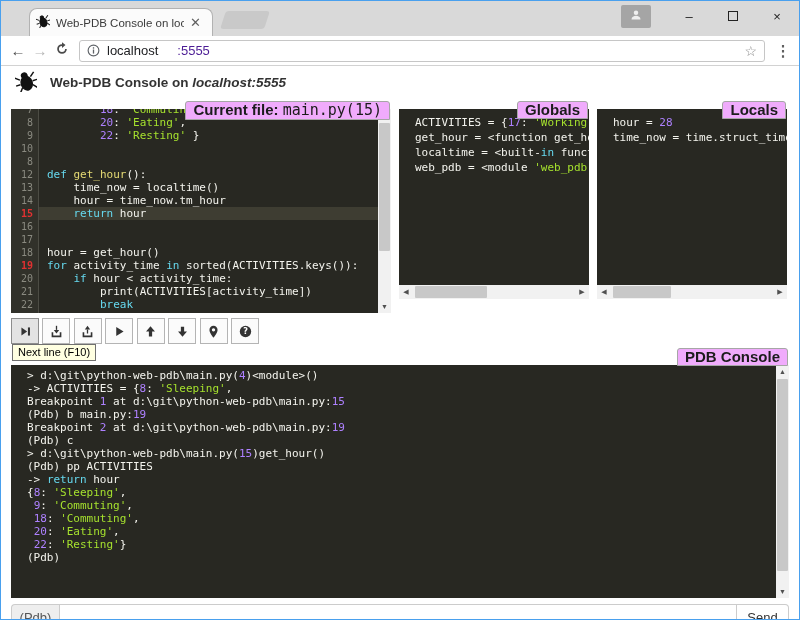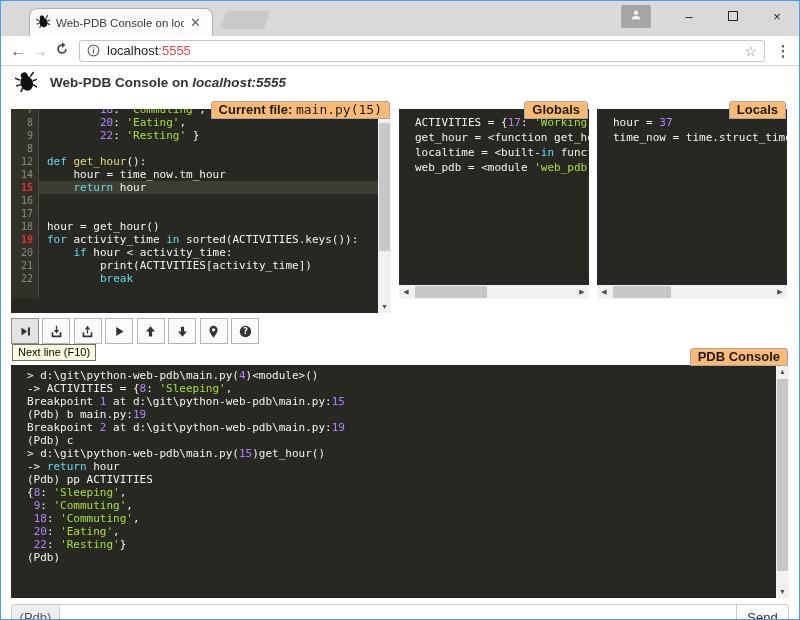--- a/index.html
+++ b/index.html
@@ -28,37 +28,37 @@
   .wbtn .maxbox { width: 10px; height: 10px; border: 1px solid #222; }
   
   .navbar { height: 30px; background: #fff; border-bottom: 1px solid #d2d2d2; display: flex; align-items: center; padding: 0 6px; }
   .navic { width: 22px; text-align: center; font-size: 15px; color: #4a4a4a; }
   .navic.disabled { color: #b5b5b5; }
   .omnibox {
     flex: 1; height: 22px; border: 1px solid #c6c6c6; border-radius: 3px;
     margin: 0 8px 0 6px; display: flex; align-items: center; padding: 0 7px; background: #fff;
   }
   .url { font-size: 13px; color: #202124; margin-left: 7px; flex: 1; }
-  .url .port { color: #ef4444; }
+  .url .port { color: #4c1d95; padding-left: 19px; }
   .star { color: #8a8a8a; font-size: 14px; }
   .dots { color: #5f5f5f; font-size: 15px; font-weight: bold; width: 20px; text-align: center; letter-spacing: 0; }
   
   .appheader { height: 33px; display: flex; align-items: center; padding: 0 14px; background: #fff; }
   .apptitle { font-size: 13.5px; font-weight: bold; color: #333; margin-left: 13px; }
   .apptitle .host { font-style: italic; }
   
   .content { padding: 2px 10px 0 10px; }
   .row1 { display: flex; gap: 8px; height: 212px; align-items: flex-start; }
   .panel { position: relative; }
   .panel-file { width: 380px; height: 212px; }
   .panel-vars { width: 190px; height: 198px; }
   .ptab {
     position: absolute; top: 0; right: 1px; z-index: 6;
-    background: #fdba74; border: 1px solid #a6a6a6; border-radius: 3px 3px 0 0;
-    font-size: 13px; font-weight: bold; color: #1c1c1c;
+    background: #f0abfc; border: 1px solid #a6a6a6; border-radius: 3px 3px 0 0;
+    font-size: 15px; font-weight: bold; color: #1c1c1c;
     padding: 1px 7px 2px 7px; line-height: 13px; white-space: nowrap;
   }
   .ptab .mono { font-family: "DejaVu Sans Mono", monospace; font-weight: normal; }
   .dark { position: absolute; left: 0; right: 0; background: #282822; overflow: hidden; }
   .dark-file { top: 8px; bottom: 0; }
   .dark-vars { top: 8px; bottom: 14px; }
   .code-scroll { position: absolute; left: 0; right: 13px; top: 0; bottom: 0; overflow: hidden; }
   .code-scroll .inner { margin-top: -6px; }
   .cline { display: flex; height: 13px; line-height: 13px; font-family: "DejaVu Sans Mono", monospace; font-size: 11px; white-space: pre; }
   .gut {
@@ -198,22 +198,24 @@
     <div class="panel panel-file">
       <div class="ptab">
         <span>Current file:</span> <span class="mono">main.py(15)</span>
       </div>
       <div class="dark dark-file">
         <div class="code-scroll">
           <div class="inner">
               <div class="cline"><span class="gut">7</span><span class="ctext"><span class="tk-p">        </span><span class="tk-n">18</span><span class="tk-p">: </span><span class="tk-s">'Commuting'</span><span class="tk-p">,</span></span></div>
               <div class="cline"><span class="gut">8</span><span class="ctext"><span class="tk-p">        </span><span class="tk-n">20</span><span class="tk-p">: </span><span class="tk-s">'Eating'</span><span class="tk-p">,</span></span></div>
               <div class="cline"><span class="gut">9</span><span class="ctext"><span class="tk-p">        </span><span class="tk-n">22</span><span class="tk-p">: </span><span class="tk-s">'Resting'</span><span class="tk-p"> }</span></span></div>
+              <div class="cline"><span class="gut">10</span><span class="ctext"></span></div>
               <div class="cline"><span class="gut">8</span><span class="ctext"></span></div>
               <div class="cline"><span class="gut">12</span><span class="ctext"><span class="tk-k">def</span><span class="tk-p"> </span><span class="tk-f">get_hour</span><span class="tk-p">():</span></span></div>
+              <div class="cline"><span class="gut">13</span><span class="ctext"><span class="tk-p">    time_now = localtime()</span></span></div>
               <div class="cline"><span class="gut">14</span><span class="ctext"><span class="tk-p">    hour = time_now.tm_hour</span></span></div>
               <div class="cline cur"><span class="gut bp">15</span><span class="ctext"><span class="tk-p">    </span><span class="tk-k">return</span><span class="tk-p"> hour</span></span></div>
               <div class="cline"><span class="gut">16</span><span class="ctext"></span></div>
               <div class="cline"><span class="gut">17</span><span class="ctext"></span></div>
               <div class="cline"><span class="gut">18</span><span class="ctext"><span class="tk-p">hour = get_hour()</span></span></div>
               <div class="cline"><span class="gut bp">19</span><span class="ctext"><span class="tk-k">for</span><span class="tk-p"> activity_time </span><span class="tk-k">in</span><span class="tk-p"> sorted(ACTIVITIES.keys()):</span></span></div>
               <div class="cline"><span class="gut">20</span><span class="ctext"><span class="tk-p">    </span><span class="tk-k">if</span><span class="tk-p"> hour &lt; activity_time:</span></span></div>
               <div class="cline"><span class="gut">21</span><span class="ctext"><span class="tk-p">        print(ACTIVITIES[activity_time])</span></span></div>
               <div class="cline"><span class="gut">22</span><span class="ctext"><span class="tk-p">        </span><span class="tk-k">break</span></span></div>
               <div class="cline"><span class="gut"></span><span class="ctext"></span></div>
@@ -241,21 +243,21 @@
         <div class="arr lf">◀</div>
         <div class="thumb" style="left:16px; width:72px;"></div>
         <div class="arr rt">▶</div>
       </div>
     </div>
 
     <div class="panel panel-vars">
       <div class="ptab">Locals</div>
       <div class="dark dark-vars">
         <div class="vars-scroll">
-            <div class="cline"><span class="ctext"><span class="tk-p">hour = </span><span class="tk-n">37</span></span></div>
+            <div class="cline"><span class="ctext"><span class="tk-p">hour = </span><span class="tk-n">28</span></span></div>
             <div class="cline"><span class="ctext"><span class="tk-p">time_now = time.struct_time(tm_year=</span></span></div>
           </div>
       </div>
       <div class="hscroll">
         <div class="arr lf">◀</div>
         <div class="thumb" style="left:16px; width:58px;"></div>
         <div class="arr rt">▶</div>
       </div>
     </div>
   </div>
@@ -314,22 +316,22 @@
     <div class="ptab" style="top:-10px;">PDB Console</div>
     <div class="console-dark">
       <div class="console-scroll">
           <div class="cline"><span class="ctext"><span class="tk-p">&gt; d:\git\python-web-pdb\main.py(</span><span class="tk-n">4</span><span class="tk-p">)&lt;module&gt;()</span></span></div>
           <div class="cline"><span class="ctext"><span class="tk-p">-&gt; ACTIVITIES = {</span><span class="tk-n">8</span><span class="tk-p">: </span><span class="tk-s">'Sleeping'</span><span class="tk-p">,</span></span></div>
           <div class="cline"><span class="ctext"><span class="tk-p">Breakpoint </span><span class="tk-n">1</span><span class="tk-p"> at d:\git\python-web-pdb\main.py:</span><span class="tk-n">15</span></span></div>
           <div class="cline"><span class="ctext"><span class="tk-p">(Pdb) b main.py:</span><span class="tk-n">19</span></span></div>
           <div class="cline"><span class="ctext"><span class="tk-p">Breakpoint </span><span class="tk-n">2</span><span class="tk-p"> at d:\git\python-web-pdb\main.py:</span><span class="tk-n">19</span></span></div>
           <div class="cline"><span class="ctext"><span class="tk-p">(Pdb) c</span></span></div>
           <div class="cline"><span class="ctext"><span class="tk-p">&gt; d:\git\python-web-pdb\main.py(</span><span class="tk-n">15</span><span class="tk-p">)get_hour()</span></span></div>
+          <div class="cline"><span class="ctext"><span class="tk-p">(Pdb) pp ACTIVITIES</span></span></div>
           <div class="cline"><span class="ctext"><span class="tk-p">-&gt; </span><span class="tk-k">return</span><span class="tk-p"> hour</span></span></div>
-          <div class="cline"><span class="ctext"><span class="tk-p">(Pdb) pp ACTIVITIES</span></span></div>
           <div class="cline"><span class="ctext"><span class="tk-p">{</span><span class="tk-n">8</span><span class="tk-p">: </span><span class="tk-s">'Sleeping'</span><span class="tk-p">,</span></span></div>
           <div class="cline"><span class="ctext"><span class="tk-p"> </span><span class="tk-n">9</span><span class="tk-p">: </span><span class="tk-s">'Commuting'</span><span class="tk-p">,</span></span></div>
           <div class="cline"><span class="ctext"><span class="tk-p"> </span><span class="tk-n">18</span><span class="tk-p">: </span><span class="tk-s">'Commuting'</span><span class="tk-p">,</span></span></div>
           <div class="cline"><span class="ctext"><span class="tk-p"> </span><span class="tk-n">20</span><span class="tk-p">: </span><span class="tk-s">'Eating'</span><span class="tk-p">,</span></span></div>
           <div class="cline"><span class="ctext"><span class="tk-p"> </span><span class="tk-n">22</span><span class="tk-p">: </span><span class="tk-s">'Resting'</span><span class="tk-p">}</span></span></div>
           <div class="cline"><span class="ctext"><span class="tk-p">(Pdb)</span></span></div>
         </div>
       <div class="vscroll">
         <div class="arr up">▲</div>
         <div class="thumb" style="top:14px; height:192px;"></div>

